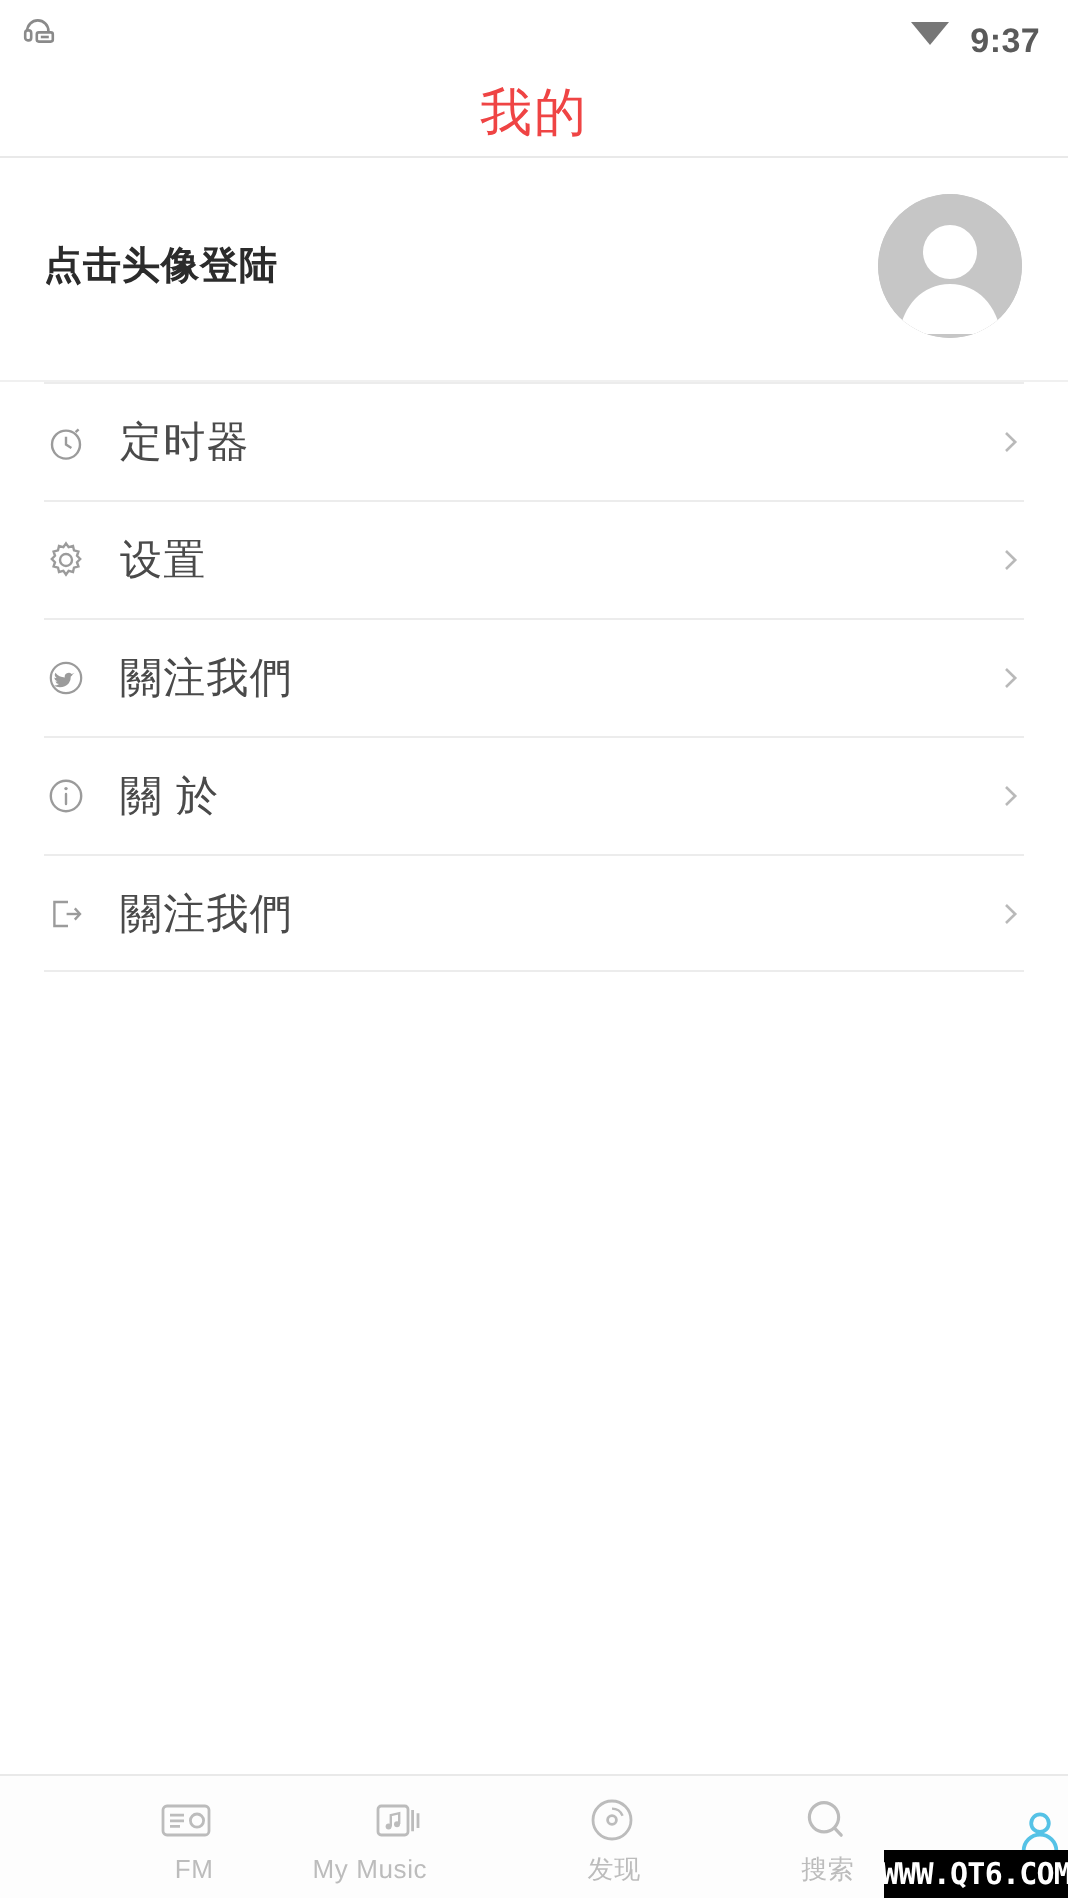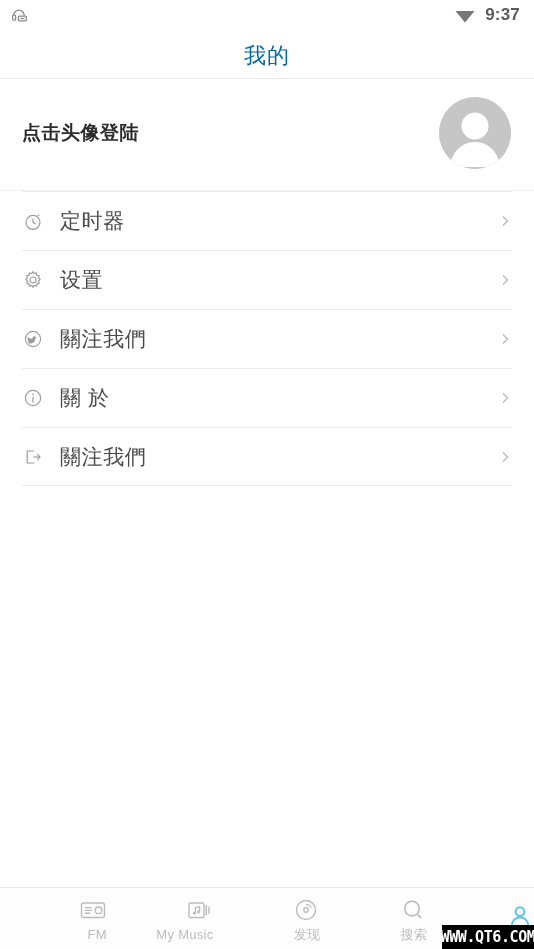--- a/index.html
+++ b/index.html
@@ -12,36 +12,36 @@
   .screen { position:relative; width:534px; height:949px; background:#ffffff; display:flex; flex-direction:column; }
 
   
   .statusbar {
     height:34px; flex:0 0 34px;
     display:flex; align-items:center; justify-content:space-between;
     padding:0 14px 0 10px;
     background:#ffffff;
   }
   .status-left { display:flex; align-items:center; gap:8px; }
-  .status-right { display:flex; align-items:flex-start; gap:9px; }
+  .status-right { display:flex; align-items:flex-end; gap:9px; }
   .status-time {
     font-size:17px; font-weight:bold; color:#5a5a5a;
     letter-spacing:0.2px; line-height:1;
   }
   .sb-icon { display:block; }
 
   
   .titlebar {
     height:45px; flex:0 0 45px;
     display:flex; align-items:center; justify-content:center;
     background:#ffffff;
     border-bottom:1px solid #e9e9e9;
   }
   .title-text {
-    font-size:22px; color:#0369a1; letter-spacing:1px; line-height:1;
+    font-size:26px; color:#ef4444; letter-spacing:1px; line-height:1;
   }
 
   
   .profile {
     flex:0 0 112px; height:112px;
     display:flex; align-items:center; justify-content:space-between;
     padding:0 23px 4px 22px;
     background:#ffffff;
     border-bottom:1px solid #f0f0f0;
   }

